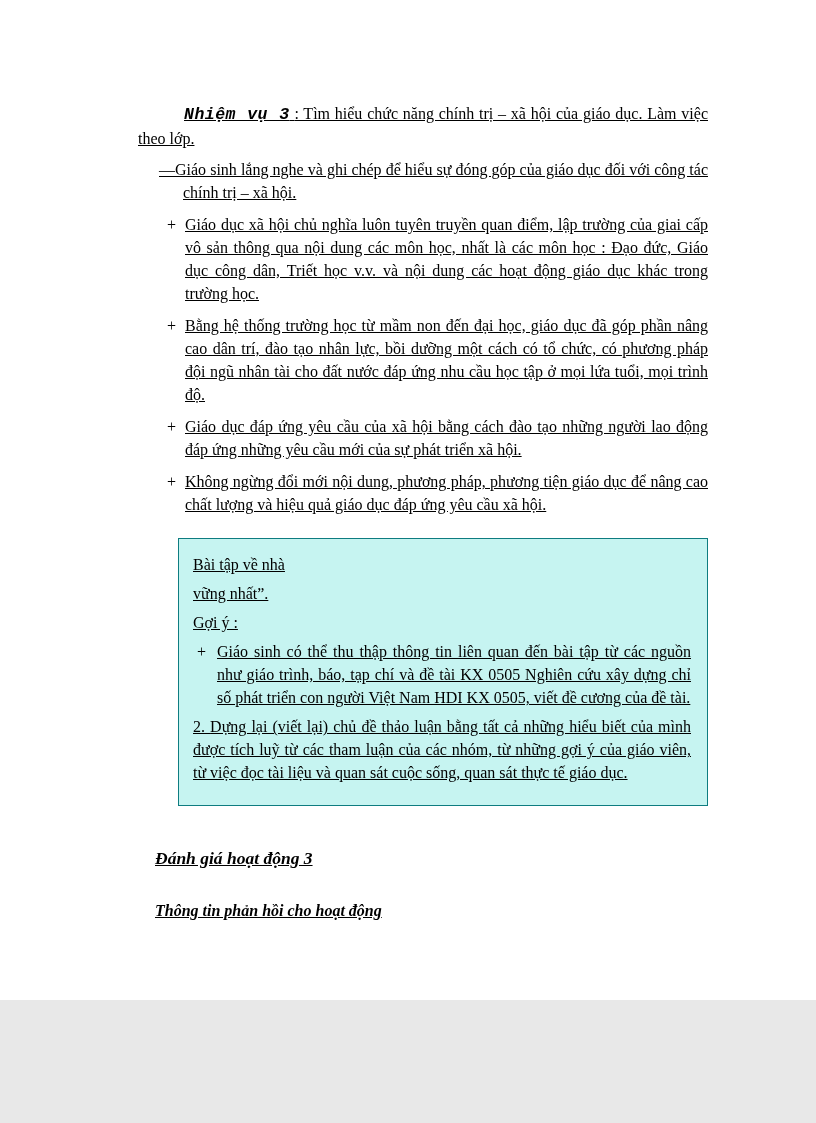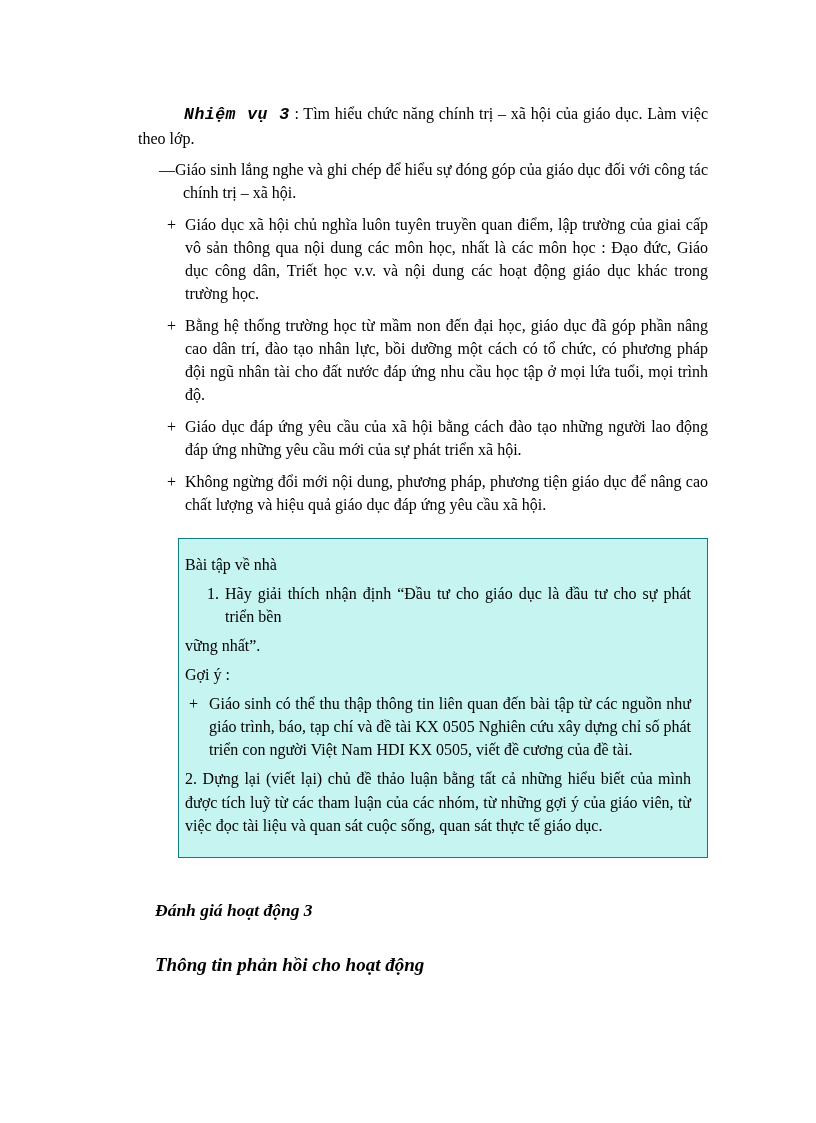--- a/index.html
+++ b/index.html
@@ -1,26 +1,27 @@
 <!DOCTYPE html>
 <html><head>
 <meta charset="utf-8">
 <style>
   html, body { margin: 0; padding: 0; background: #e8e8e8; }
   .page {
     position: relative;
     width: 816px;
-    height: 1123px;
+    height: 1000px;
     margin: 0 auto;
     background: #ffffff;
     font-family: "Liberation Serif", serif;
     font-size: 16px;
     line-height: 1.44;
     color: #000000;
     overflow: hidden;
+    text-decoration: underline;
   }
   .content {
     padding: 102px 108px 0 138px;
   }
   p { margin: 0 0 7px 0; }
 
   
   .task-heading {
     text-align: justify;
     text-indent: 46px;
@@ -58,21 +59,21 @@
 
   
   .hw-box {
     width: 530px;
     margin: 22px 0 0 40px;
     box-sizing: border-box;
     border: 1px solid #0e7c80;
     background: #c6f4f1;
     padding: 14px 16px 14px 6px;
   }
-  .hw-box p { margin: 0 0 6px 0; }
+  .hw-box p { margin: 0 0 6px 8px; }
   .box-title { margin-left: 22px; }
   .box-item1 {
     text-align: justify;
     padding-left: 40px;
     text-indent: -18px;
   }
   .box-cont { margin-left: 4px; }
   .box-hint { margin-left: 4px; }
   .box-plus {
     text-align: justify;
@@ -90,21 +91,21 @@
   .eval-heading {
     margin: 40px 0 0 17px;
     font-weight: bold;
     font-style: italic;
     font-size: 17.5px;
   }
   .feedback-heading {
     margin: 28px 0 0 17px;
     font-weight: bold;
     font-style: italic;
-    font-size: 19px;
+    font-size: 16px;
   }
   .feedback-subline {
     margin: 4px 0 0 58px;
     font-weight: bold;
     font-style: italic;
     font-size: 15px;
   }
 </style>
 </head>
 <body>
@@ -120,21 +121,20 @@
 
     <p class="plus-item"><span class="marker">+</span><span>Bằng hệ thống trường học từ mầm non đến đại học, giáo dục đã góp phần nâng cao dân trí, đào tạo nhân lực, bồi dưỡng một cách có tổ chức, có phương pháp đội ngũ nhân tài cho đất nước đáp ứng nhu cầu học tập ở mọi lứa tuổi, mọi trình độ.</span></p>
 
     <p class="plus-item"><span class="marker">+</span><span>Giáo dục đáp ứng yêu cầu của xã hội bằng cách đào tạo những người lao động đáp ứng những yêu cầu mới của sự phát triển xã hội.</span></p>
 
     <p class="plus-item"><span class="marker">+</span><span>Không ngừng đổi mới nội dung, phương pháp, phương tiện giáo dục để nâng cao chất lượng và hiệu quả giáo dục đáp ứng yêu cầu xã hội.</span></p>
 
     <div class="hw-box" style="background: rgb(198, 244, 241); border-color: rgb(14, 124, 128);">
       <p class="box-title">Bài tập về nhà</p>
 
-      <p class="box-item1"><span class="marker">1.</span><span>Hãy giải thích nhận định “Đầu tư cho giáo dục là đầu tư cho sự phát triển bền</span></p>
 
       <p class="box-cont">vững nhất”.</p>
 
       <p class="box-hint">Gợi ý :</p>
 
       <p class="box-plus"><span class="marker">+</span><span>Giáo sinh có thể thu thập thông tin liên quan đến bài tập từ các nguồn như giáo trình, báo, tạp chí và đề tài KX 0505 Nghiên cứu xây dựng chỉ số phát triển con người Việt Nam HDI KX  0505, viết đề cương của đề tài.</span></p>
 
 
       <p class="box-item2"><span>2.</span> <span>Dựng lại (viết lại) chủ đề thảo luận bằng tất cả những hiểu biết của mình được tích luỹ từ các tham luận của các nhóm, từ những gợi ý của giáo viên, từ việc đọc tài liệu và quan sát cuộc sống, quan sát thực tế giáo dục.</span></p>
     </div>

